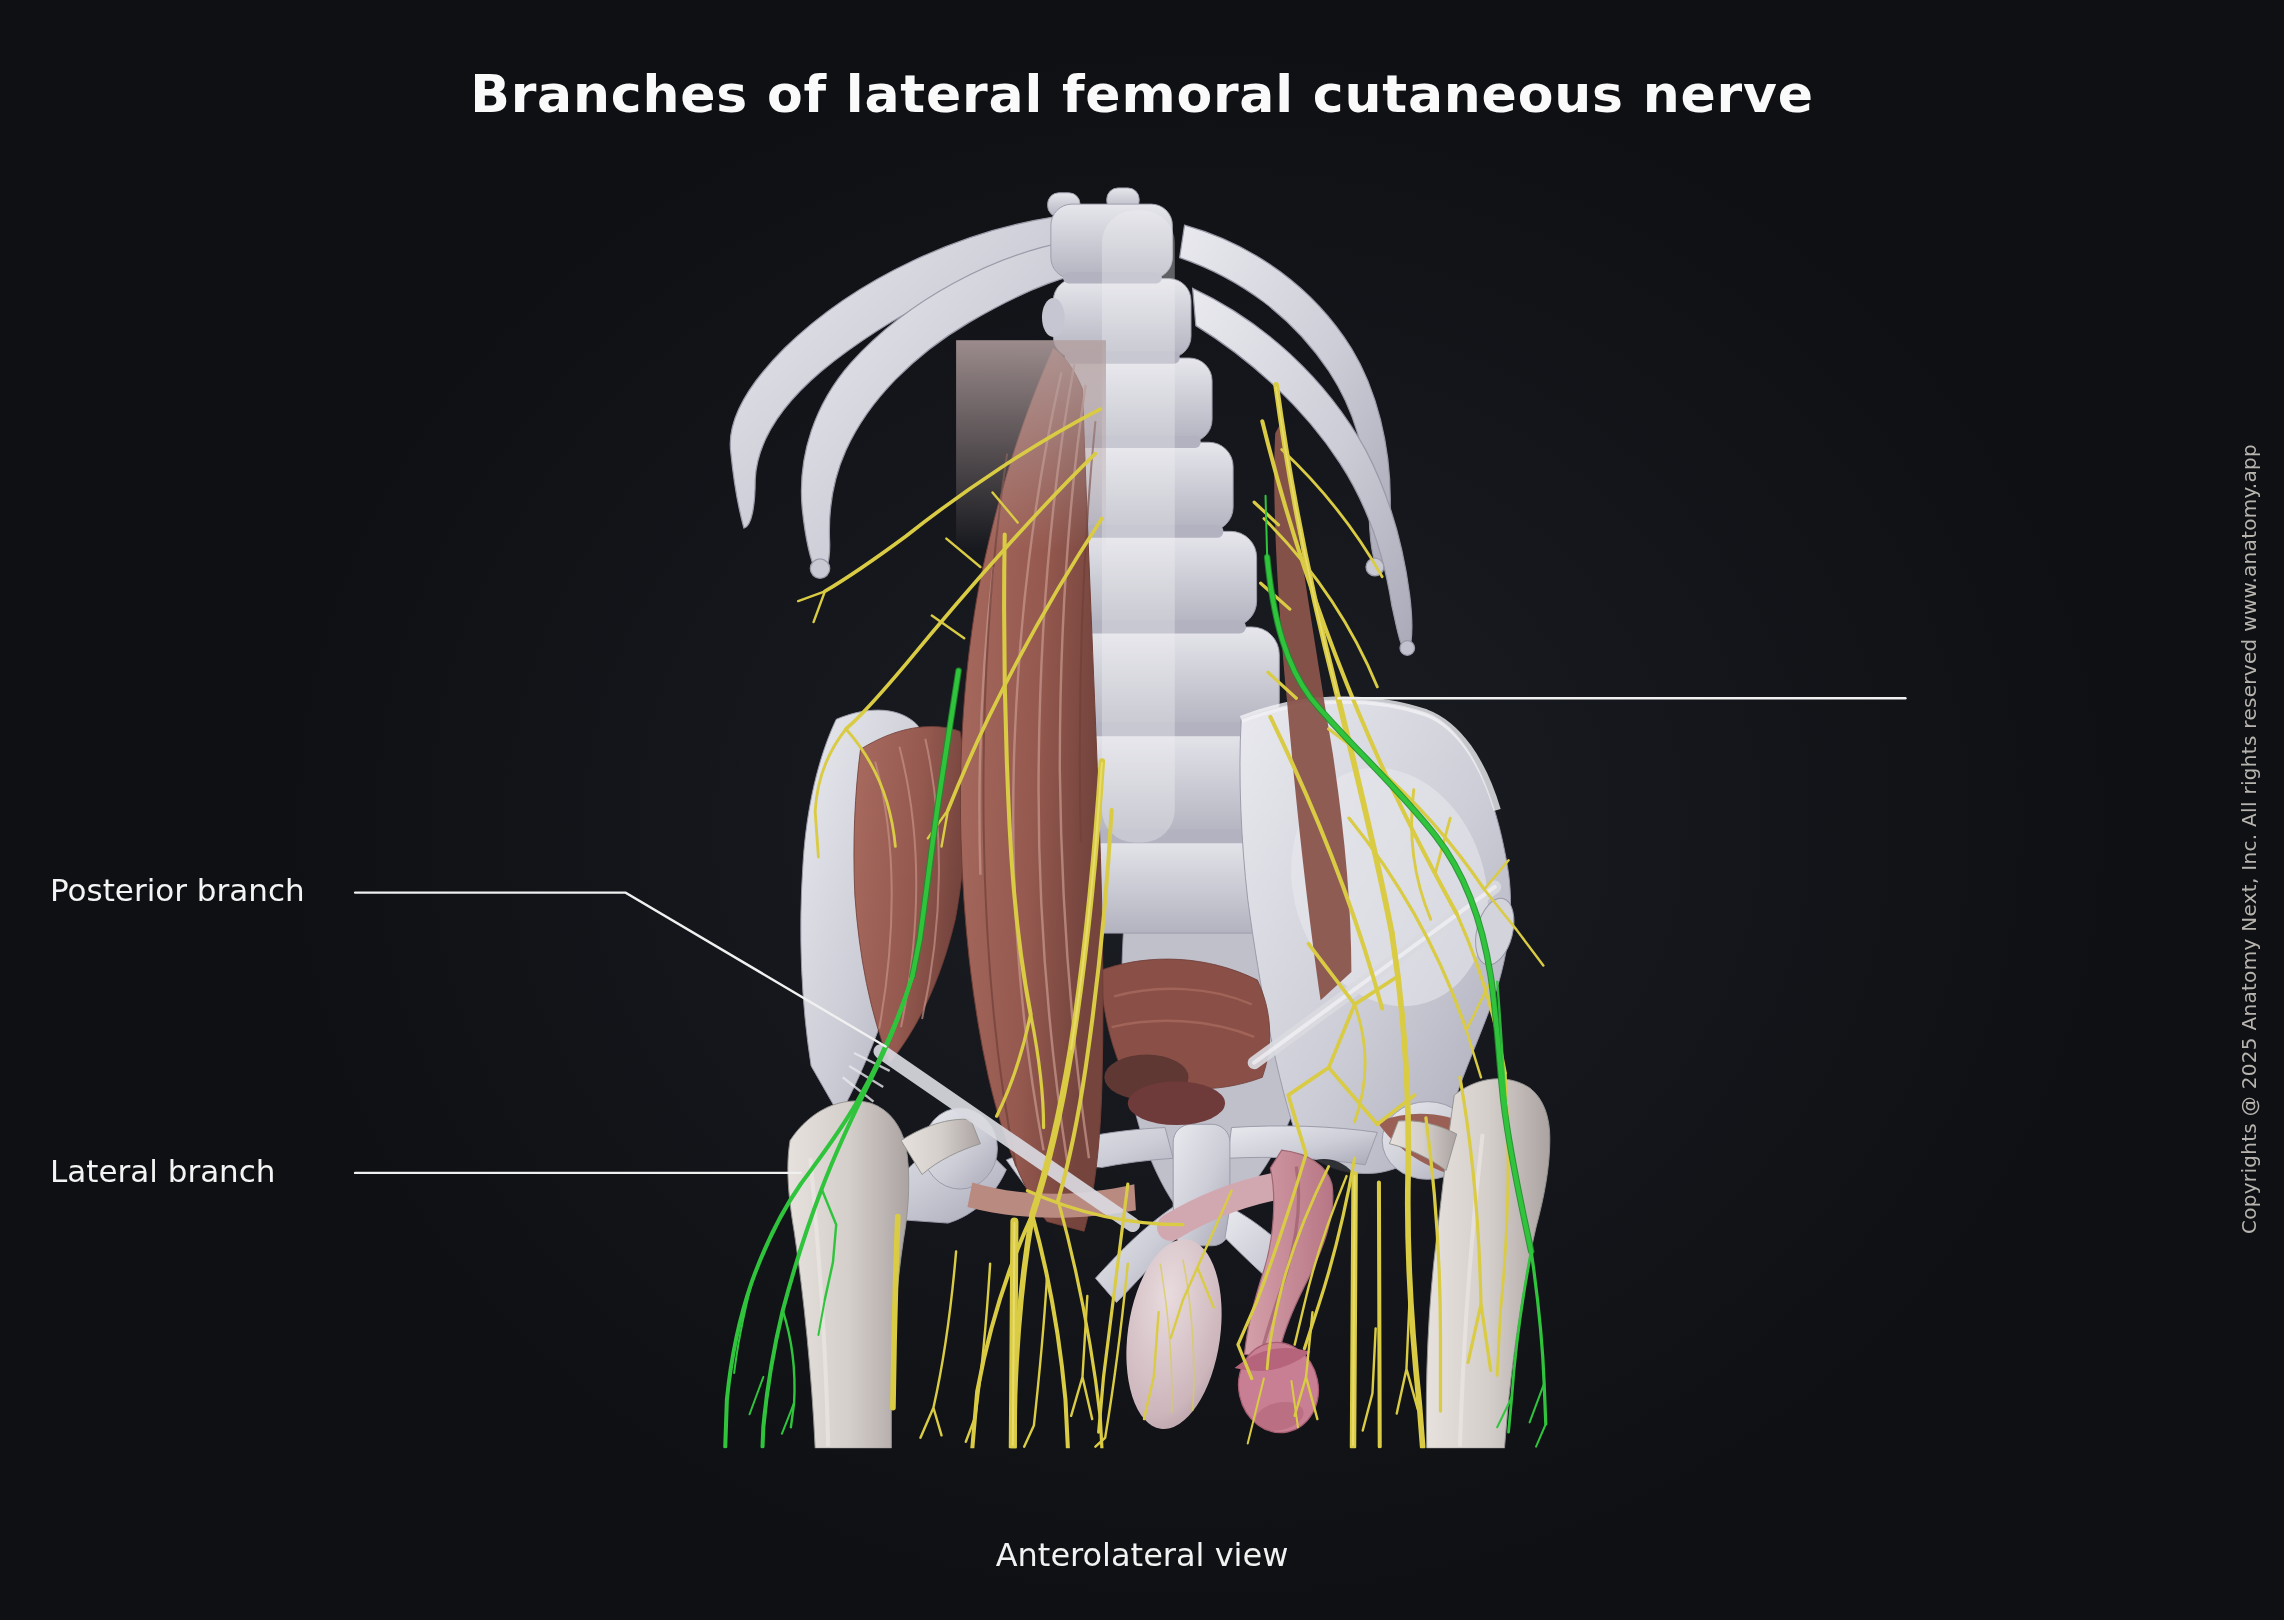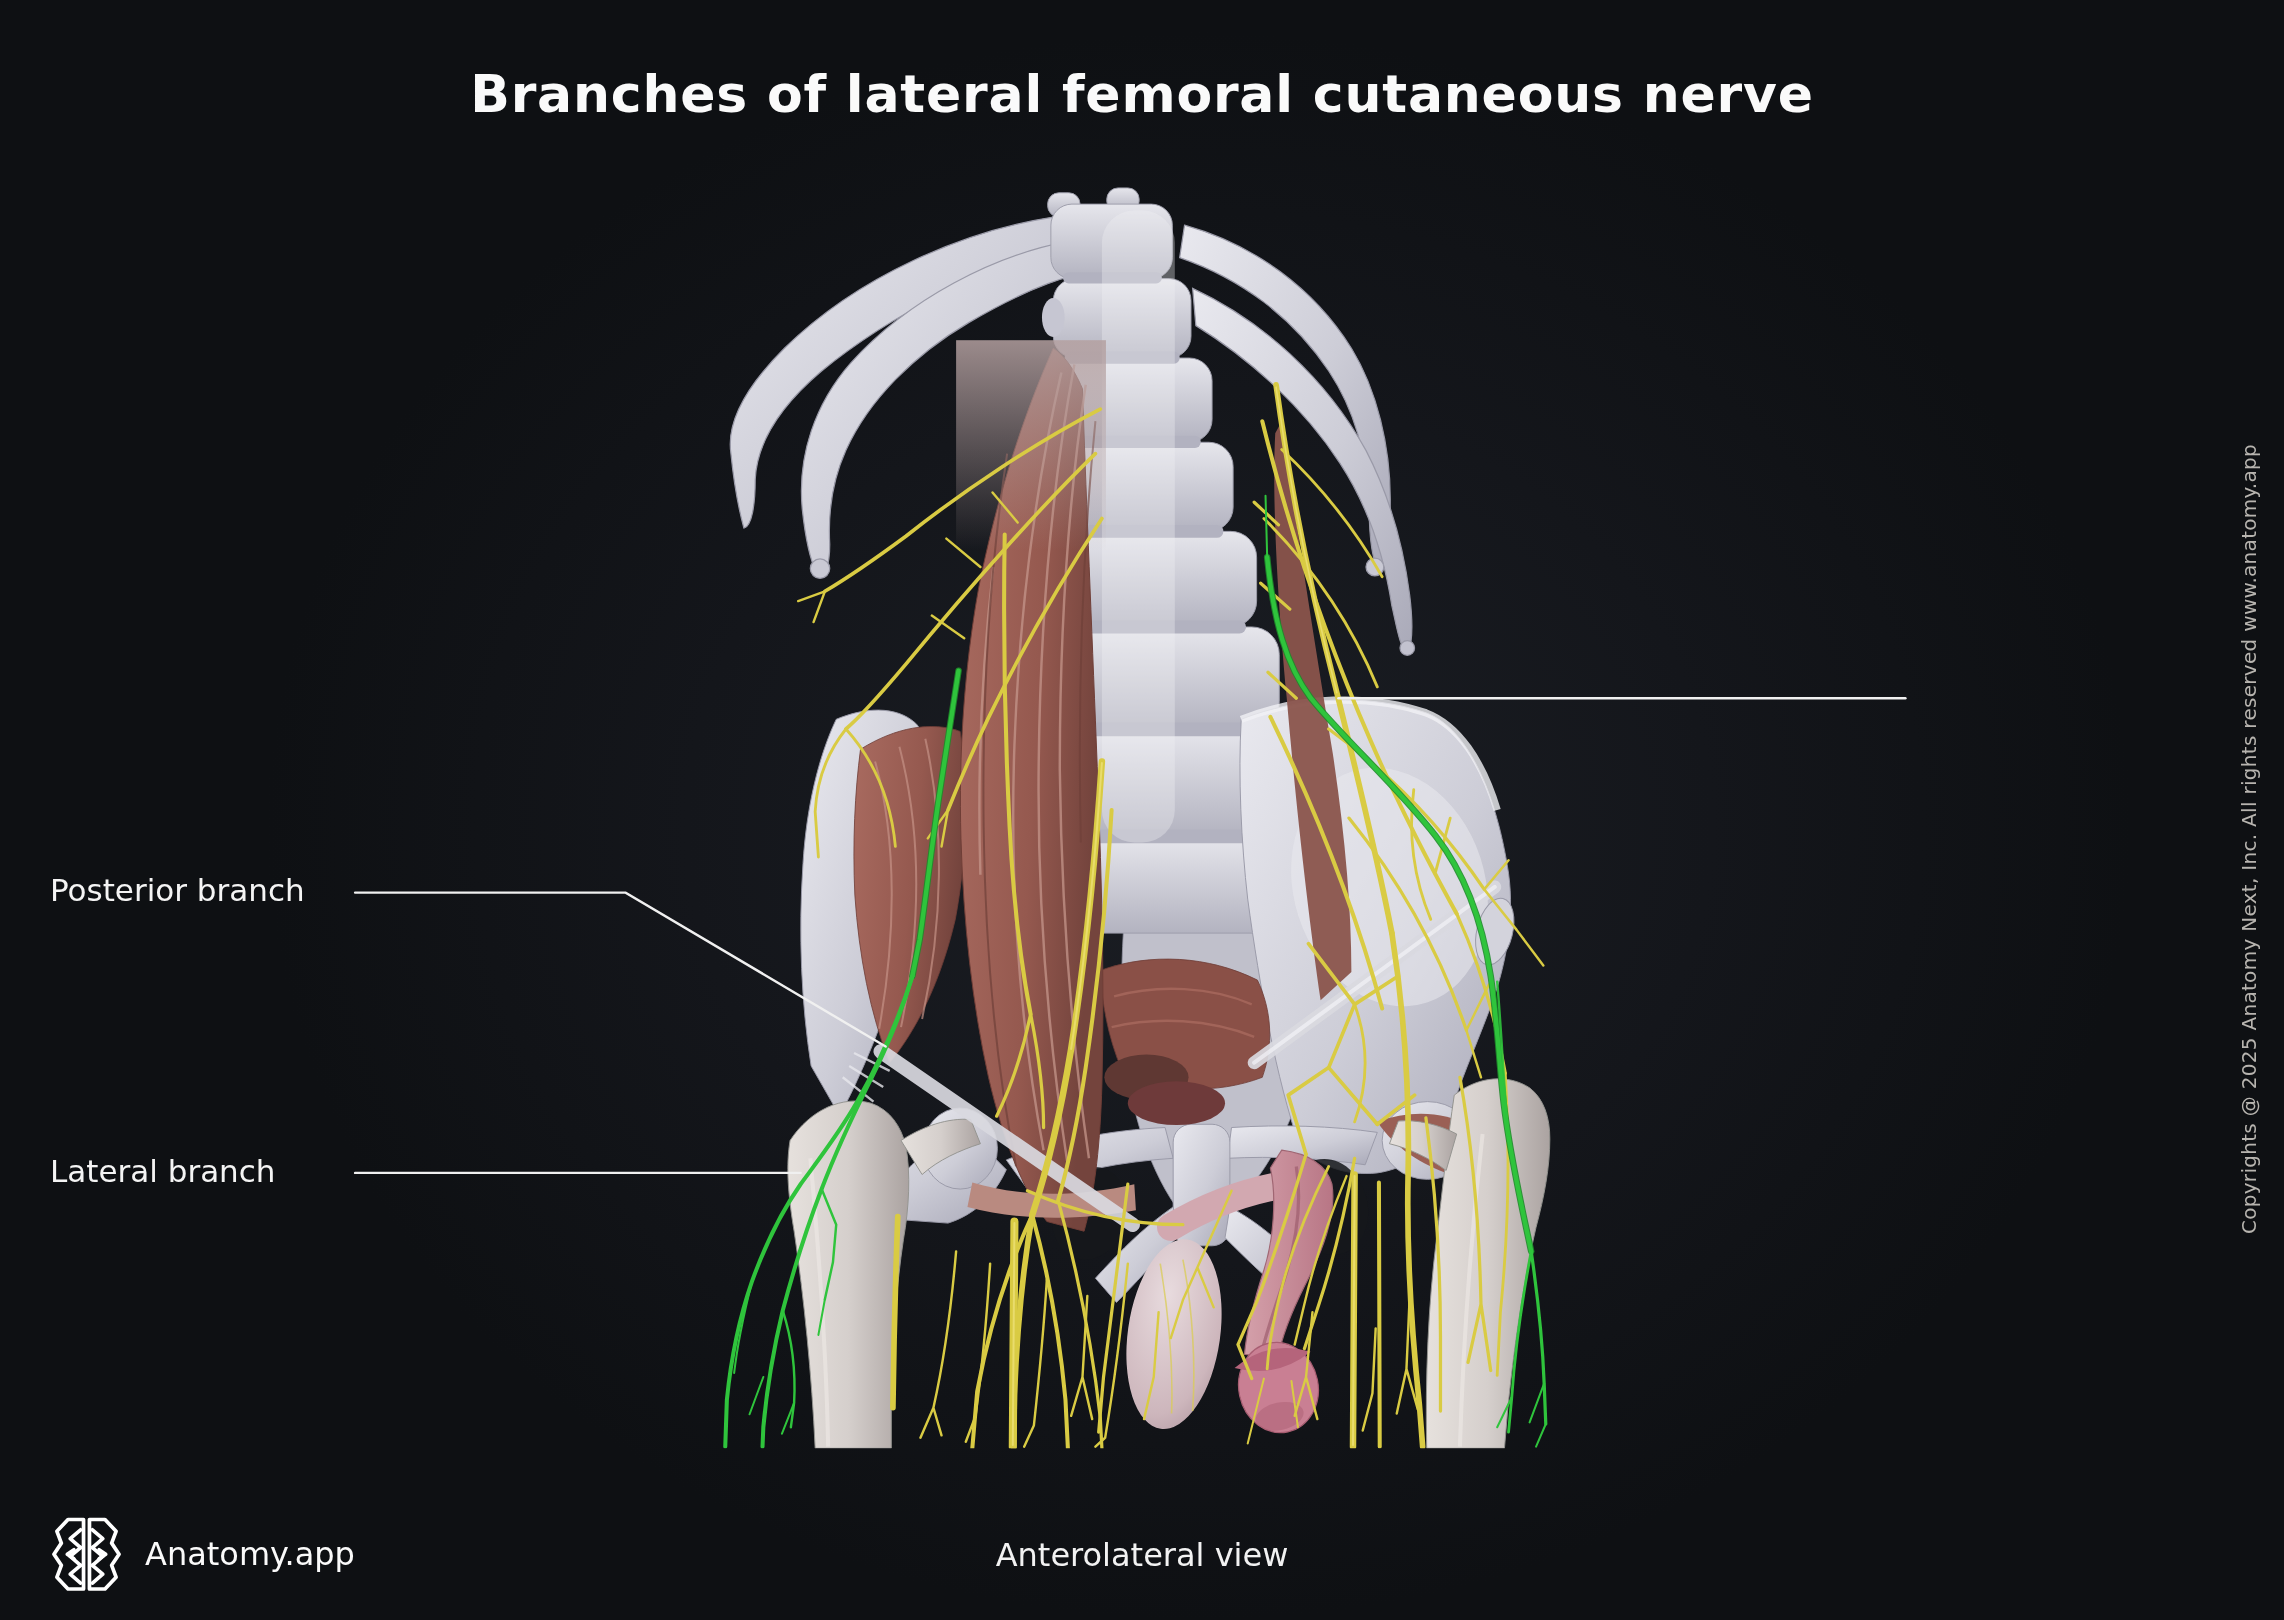--- a/index.html
+++ b/index.html
@@ -323,36 +323,17 @@
 
   <h1 class="title">Branches of lateral femoral cutaneous nerve</h1>
 
 
   <div class="anat-label lbl-post">Posterior branch</div>
 
   <div class="anat-label lbl-ant">Lateral branch</div>
 
   <div class="copyright">Copyrights @ 2025 Anatomy Next, Inc. All rights reserved www.anatomy.app</div>
 
-  <div class="footer-brand">
-    <svg width="71" height="79" viewBox="0 0 96 104" fill="none" stroke="#ffffff" stroke-width="5" stroke-linejoin="round" stroke-linecap="round">
-      <g>
-        <path d="M44,6 L23,6 L8,22 L14,38 L4,53 L14,68 L8,84 L23,100 L44,100 Z"></path>
-        <path d="M40,20 L26,32 L40,44"></path>
-        <path d="M40,44 L26,56 L40,68"></path>
-        <path d="M40,68 L26,80 L40,92"></path>
-        <path d="M31,47 L22,53 L31,59"></path>
-      </g>
-      <g transform="translate(96,0) scale(-1,1)">
-        <path d="M44,6 L23,6 L8,22 L14,38 L4,53 L14,68 L8,84 L23,100 L44,100 Z"></path>
-        <path d="M40,20 L26,32 L40,44"></path>
-        <path d="M40,44 L26,56 L40,68"></path>
-        <path d="M40,68 L26,80 L40,92"></path>
-        <path d="M31,47 L22,53 L31,59"></path>
-      </g>
-    </svg>
-    <span class="brand-name">Anatomy.app</span>
-  </div>
 
   <div class="view-caption">Anterolateral view</div>
 
 </div>
 
 
 </body></html>

